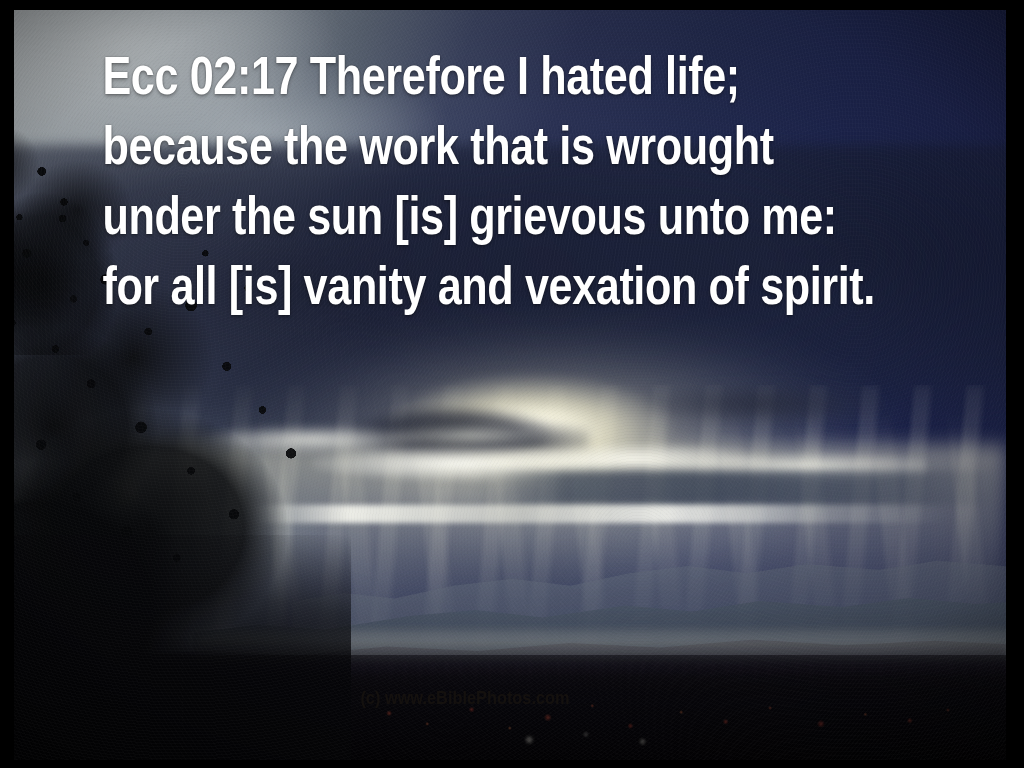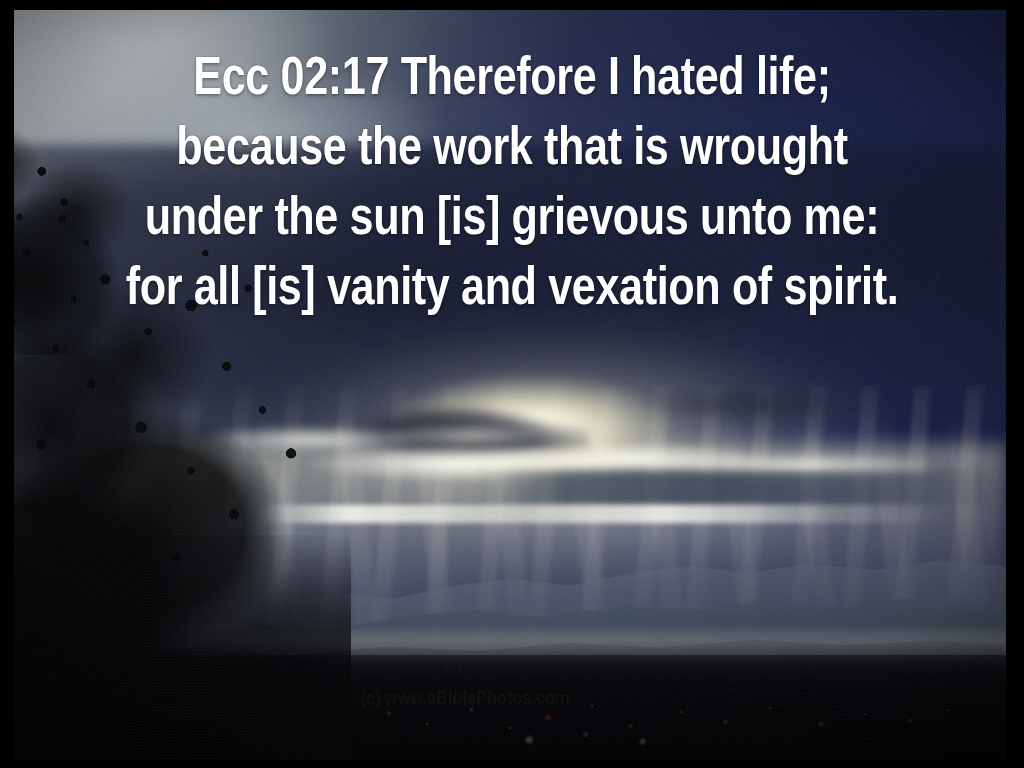--- a/index.html
+++ b/index.html
@@ -509,21 +509,21 @@
       repeating-radial-gradient(circle at 63% 71%, rgba(0,0,0,0.12) 0 1px, transparent 1px 3px),
       repeating-radial-gradient(circle at 85% 37%, rgba(255,255,255,0.08) 0 1px, transparent 1px 4px);
   }
 
   
   #verse {
     position: absolute;
     left: 0;
     top: 40px;
     width: 1024px;
-    text-align: center;
+    text-align: left;
     pointer-events: none;
     z-index: 40;
   }
 
   #verse .line {
     display: block;
     color: #ffffff;
     font-family: "Liberation Sans Narrow", "Liberation Sans", sans-serif;
     font-weight: bold;
     font-size: 54px;

